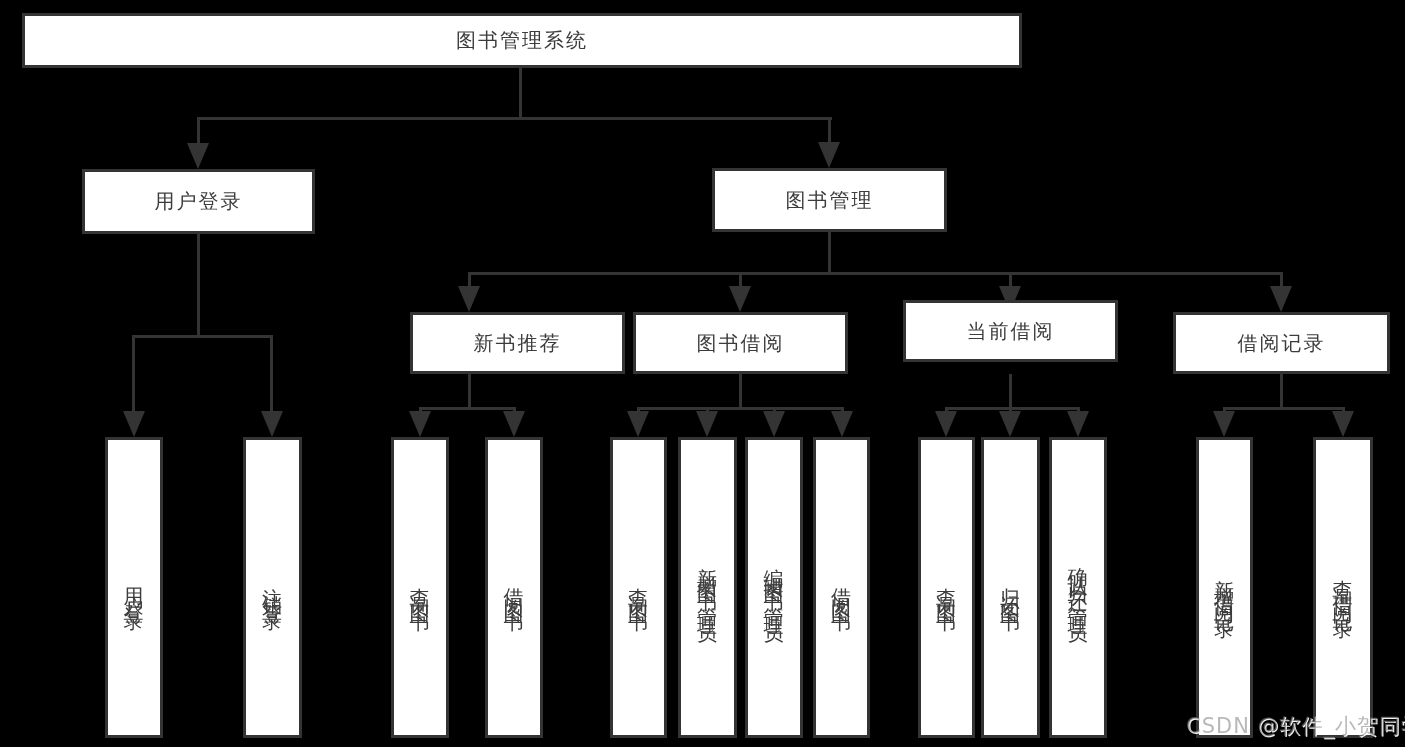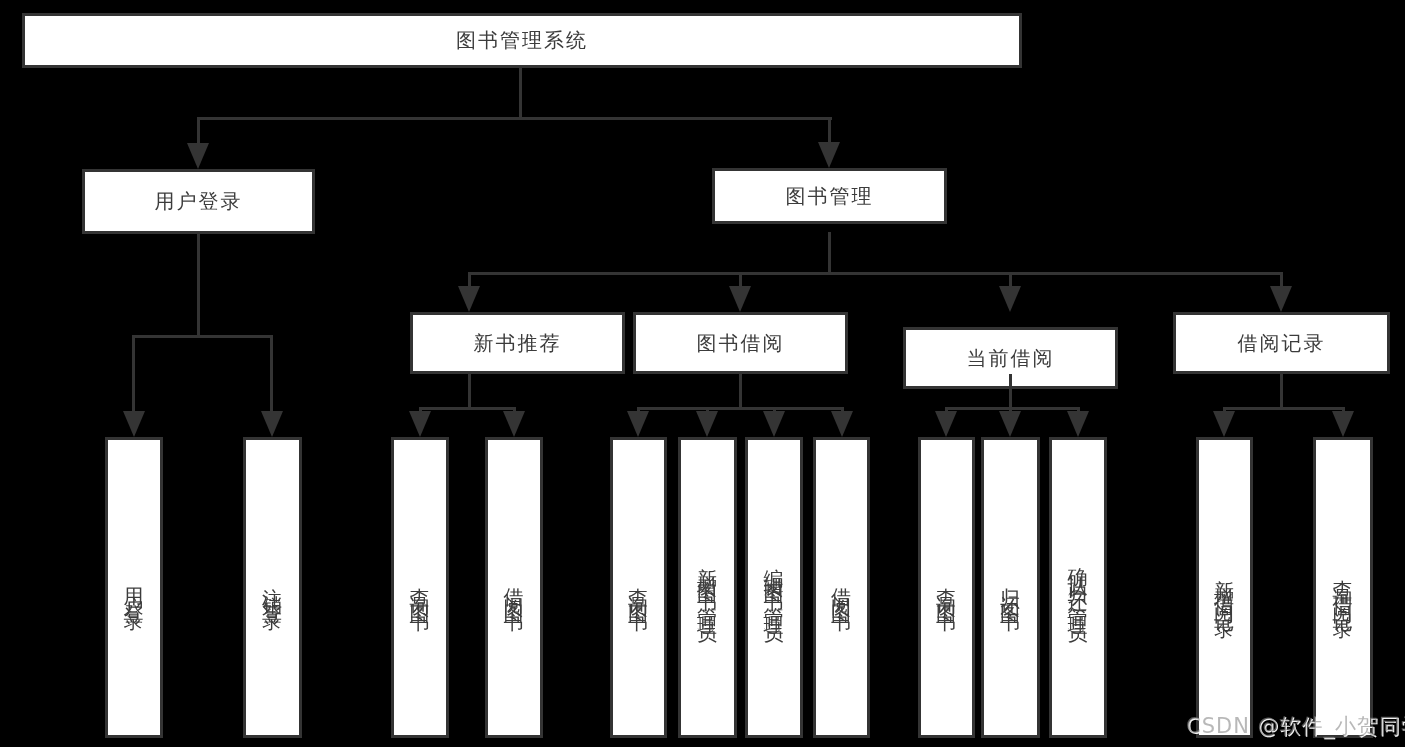--- a/index.html
+++ b/index.html
@@ -38,21 +38,21 @@
   <div class="box" style="left:22px;top:13px;width:1000px;height:55px;">图书管理系统</div>
 
   <div class="vline" style="left:519px;top:68px;height:49px;"></div>
   <div class="hline" style="left:197px;top:117px;width:635px;"></div>
   <div class="vline" style="left:197px;top:117px;height:28px;"></div>
   <div class="arrowhead" style="left:187px;top:143px;"></div>
   <div class="vline" style="left:828px;top:117px;height:28px;"></div>
   <div class="arrowhead" style="left:818px;top:142px;"></div>
 
   <div class="box" style="left:82px;top:169px;width:233px;height:65px;">用户登录</div>
-  <div class="box" style="left:712px;top:168px;width:235px;height:56px;">图书管理</div>
+  <div class="box" style="left:712px;top:168px;width:235px;height:64px;">图书管理</div>
 
   <div class="vline" style="left:197px;top:234px;height:101px;"></div>
   <div class="hline" style="left:132px;top:335px;width:141px;"></div>
   <div class="vline" style="left:132px;top:335px;height:78px;"></div>
   <div class="arrowhead" style="left:123px;top:411px;"></div>
   <div class="vline" style="left:270px;top:335px;height:78px;"></div>
   <div class="arrowhead" style="left:261px;top:411px;"></div>
 
   <div class="vline" style="left:828px;top:232px;height:40px;"></div>
   <div class="hline" style="left:468px;top:272px;width:814px;"></div>
@@ -60,21 +60,21 @@
   <div class="arrowhead" style="left:458px;top:286px;"></div>
   <div class="vline" style="left:739px;top:272px;height:18px;"></div>
   <div class="arrowhead" style="left:729px;top:286px;"></div>
   <div class="vline" style="left:1009px;top:272px;height:18px;"></div>
   <div class="arrowhead" style="left:999px;top:286px;"></div>
   <div class="vline" style="left:1280px;top:272px;height:18px;"></div>
   <div class="arrowhead" style="left:1270px;top:286px;"></div>
 
   <div class="box" style="left:362px;top:312px;width:215px;height:62px;margin-left:48px;">新书推荐</div>
   <div class="box" style="left:633px;top:312px;width:215px;height:62px;">图书借阅</div>
-  <div class="box" style="left:903px;top:327px;width:215px;height:62px;">当前借阅</div>
+  <div class="box" style="left:903px;top:300px;width:215px;height:62px;">当前借阅</div>
   <div class="box" style="left:1173px;top:312px;width:217px;height:62px;">借阅记录</div>
 
   <div class="vline" style="left:468px;top:374px;height:33px;"></div>
   <div class="hline" style="left:419px;top:407px;width:96px;"></div>
   <div class="vline" style="left:419px;top:407px;height:8px;"></div>
   <div class="arrowhead" style="left:409px;top:411px;"></div>
   <div class="vline" style="left:513px;top:407px;height:8px;"></div>
   <div class="arrowhead" style="left:503px;top:411px;"></div>
 
   <div class="vline" style="left:739px;top:374px;height:33px;"></div>

